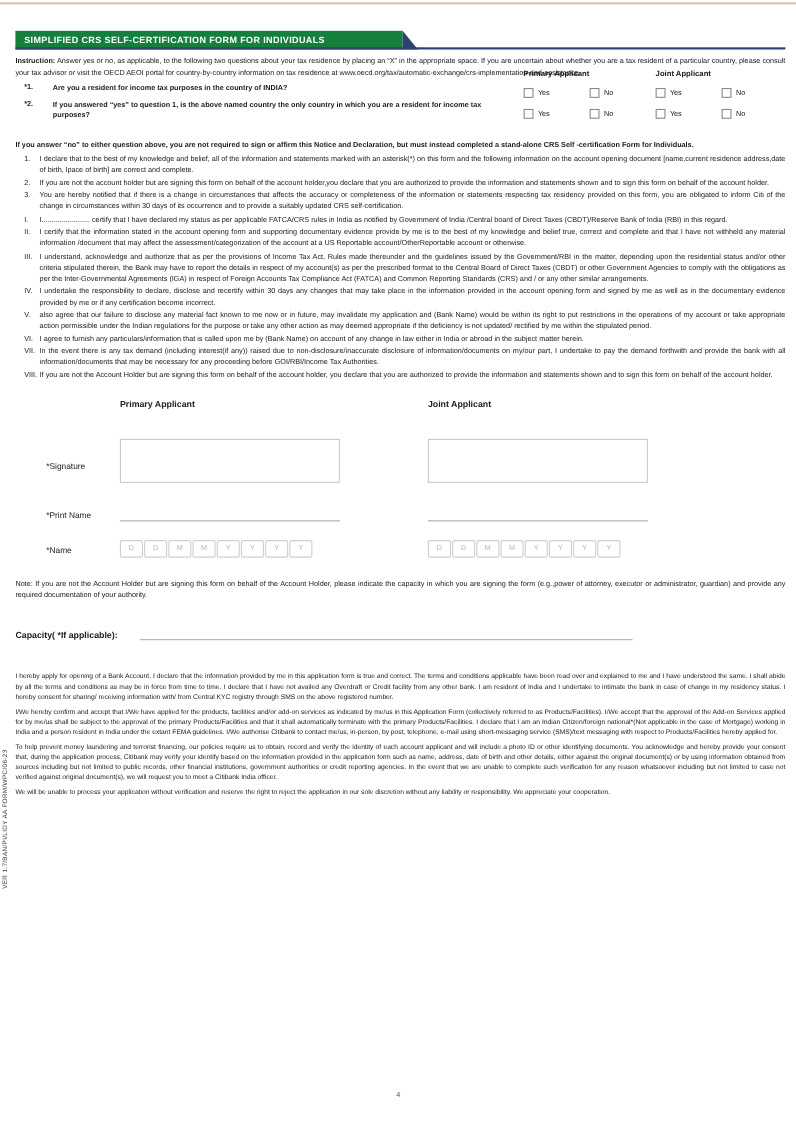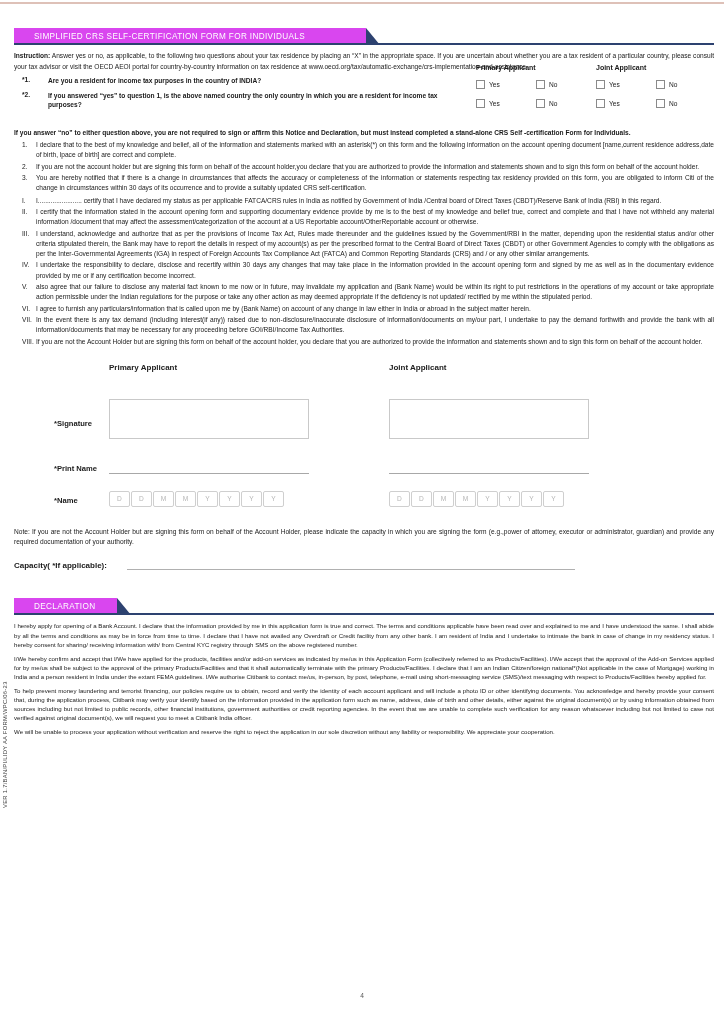--- a/index.html
+++ b/index.html
@@ -36,27 +36,27 @@
 
   
   .bar-wrap {
     position: relative;
     height: 17px;
     margin-bottom: 6px;
   }
   .bar {
     position: absolute; left: 0; top: 0;
     height: 17px;
-    background: #d946ef;
+    background: #15803d;
     display: flex; align-items: center;
-    padding-left: 20px;
+    padding-left: 8px;
     color: #fff;
     font-size: 8.2px;
     letter-spacing: .35px;
-    font-weight: 400;
+    font-weight: 700;
     white-space: nowrap;
   }
   .bar::after {
     content: "";
     position: absolute;
     right: -14px; top: 0;
     width: 0; height: 0;
     border-style: solid;
     border-width: 17px 0 0 14px;
     border-color: transparent transparent transparent #2d4270;
@@ -169,23 +169,23 @@
     font-size: 8px;
     font-weight: 700;
     color: #222;
   }
   .sig-head.c1 { left: 95px; }
   .sig-head.c2 { left: 375px; }
 
   .sigrow { position: relative; }
   .sig-label {
     position: absolute;
-    left: 40px;
+    left: 28px;
     font-size: 7.6px;
-    font-weight: 700;
+    font-weight: 400;
   }
   .sigbox {
     position: absolute;
     width: 200px; height: 40px;
     border: 1px solid #c9c9c9;
     background: #fff;
   }
   .sigbox.c1 { left: 95px; }
   .sigbox.c2 { left: 375px; }
 
@@ -210,21 +210,21 @@
     background: #fff;
   }
 
   .note-para {
     font-size: 6.6px;
     line-height: 10.3px;
     text-align: justify;
     margin-top: 4px;
   }
   .capacity-row {
-    margin-top: 14px;
+    margin-top: 26px;
     display: flex;
     align-items: flex-end;
     gap: 6px;
   }
   .capacity-label { font-size: 8px; font-weight: 700; white-space: nowrap; }
   .capacity-line {
     flex: none;
     width: 448px;
     margin-left: 14px;
     border-bottom: 1px solid #b0b0b0;
@@ -440,24 +440,20 @@
     </div>
 
     <p class="note-para">Note: If you are not the Account Holder but are signing this form on behalf of the Account Holder, please indicate the capacity in which you are signing the form (e.g.,power of attorney, executor or administrator, guardian) and provide any required documentation of your authority.</p>
 
     <div class="capacity-row">
       <div class="capacity-label">Capacity( *If applicable):</div>
       <div class="capacity-line"></div>
     </div>
 
     <div class="declaration">
-      <div class="bar-wrap">
-        <div class="bar bar-w3">DECLARATION</div>
-        <div class="bar-underline"></div>
-      </div>
       <p class="decl-text">I hereby apply for opening of a Bank Account. I declare that the information provided by me in this application form is true and correct. The terms and conditions applicable have been read over and explained to me and I have understood the same. I shall abide by all the terms and conditions as may be in force from time to time. I declare that I have not availed any Overdraft or Credit facility from any other bank. I am resident of India and I undertake to intimate the bank in case of change in my residency status. I hereby consent for sharing/ receiving information with/ from Central KYC registry through SMS on the above registered number.</p>
       <p class="decl-text">I/We hereby confirm and accept that I/We have applied for the products, facilities and/or add-on services as indicated by me/us in this Application Form (collectively referred to as Products/Facilities). I/We accept that the approval of the Add-on Services applied for by me/us shall be subject to the approval of the primary Products/Facilities and that it shall automatically terminate with the primary Products/Facilities. I declare that I am an Indian Citizen/foreign national*(Not applicable in the case of Mortgage) working in India and a person resident in India under the extant FEMA guidelines. I/We authorise Citibank to contact me/us, in-person, by post, telephone, e-mail using short-messaging service (SMS)/text messaging with respect to Products/Facilities hereby applied for.</p>
       <p class="decl-text">To help prevent money laundering and terrorist financing, our policies require us to obtain, record and verify the identity of each account applicant and will include a photo ID or other identifying documents. You acknowledge and hereby provide your consent that, during the application process, Citibank may verify your identify based on the information provided in the application form such as name, address, date of birth and other details, either against the original document(s) or by using information obtained from sources including but not limited to public records, other financial institutions, government authorities or credit reporting agencies. In the event that we are unable to complete such verification for any reason whatsoever including but not limited to case not verified against original document(s), we will request you to meet a Citibank India officer.</p>
       <p class="decl-text">We will be unable to process your application without verification and reserve the right to reject the application in our sole discretion without any liability or responsibility. We appreciate your cooperation.</p>
     </div>
 
   </div>
 
   <div class="footer-page">4</div>
 </div>

